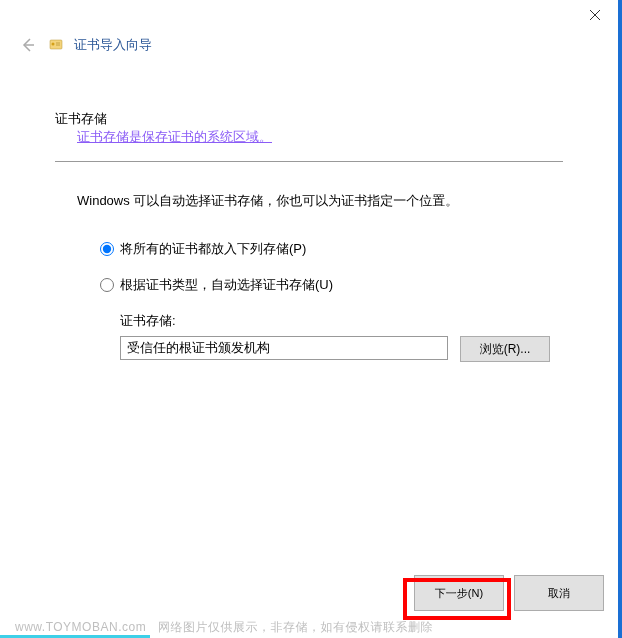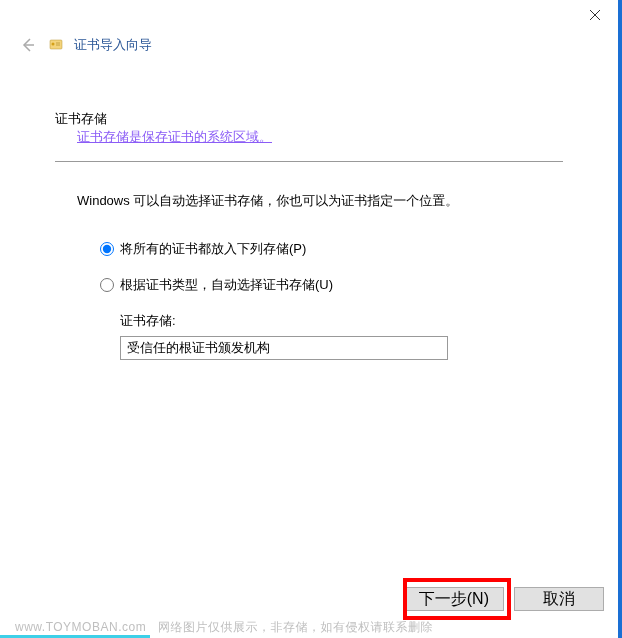--- a/index.html
+++ b/index.html
@@ -137,25 +137,25 @@
     }
     .footer {
       position: absolute;
       bottom: 27px;
       right: 14px;
       display: flex;
       gap: 10px;
       align-items: center;
     }
     .btn {
-      height: 24px;
+      height: 36px;
       min-width: 90px;
       border: 1px solid #acacac;
       background: #e1e1e1;
-      font-size: 16px;
+      font-size: 11px;
       cursor: pointer;
       padding: 0 14px;
     }
     .highlight-box {
       position: absolute;
       border: 4px solid #ff0000;
       pointer-events: none;
     }
     .highlight-next {
       bottom: 18px;
@@ -227,20 +227,21 @@
     <div class="radio-row">
       <input type="radio" name="store-choice" id="r-auto" style="">
       <label for="r-auto">根据证书类型，自动选择证书存储(U)</label>
     </div>
   </div>
 
   <div class="store-section">
     <div class="store-label">证书存储:</div>
     <div class="store-row">
       <input type="text" class="store-input" readonly="" value="受信任的根证书颁发机构" style="">
+      <button class="browse-btn">浏览(R)...</button>
     </div>
   </div>
 </div>
 
 <div class="footer">
   <button class="btn">下一步(N)</button>
   <button class="btn">取消</button>
 </div>
 
 <div class="highlight-box highlight-next"></div>

